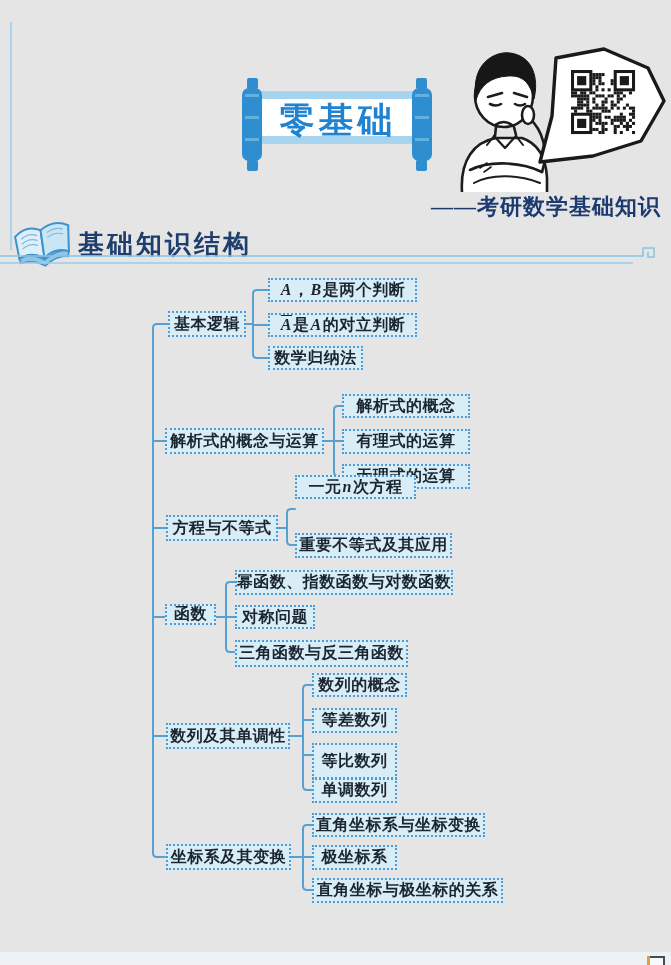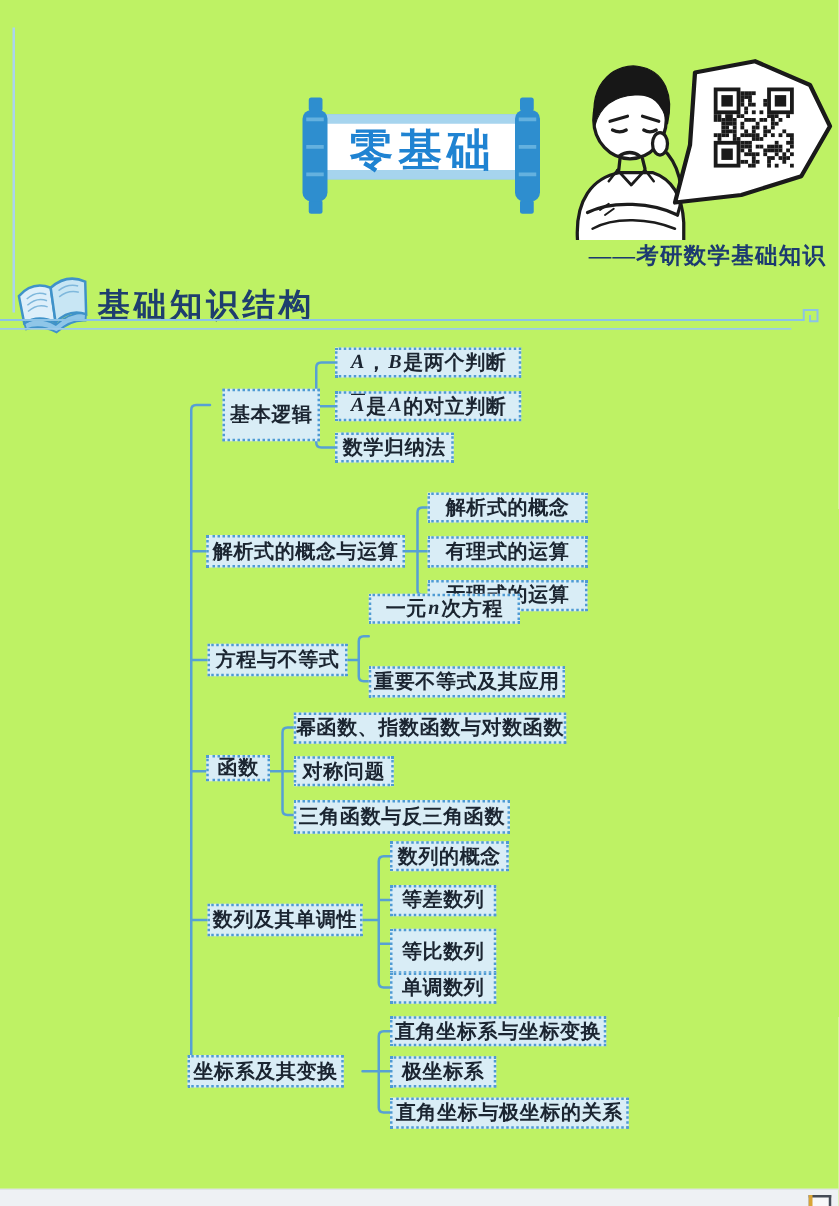--- a/index.html
+++ b/index.html
@@ -1,31 +1,31 @@
 <!DOCTYPE html>
 <html><head>
 <meta charset="utf-8">
 <style>
   * { margin:0; padding:0; box-sizing:border-box; }
   body { background:#ffffff; font-family:"Liberation Sans", sans-serif; }
-  .page { position:relative; width:671px; height:965px; background:#bef264; overflow:hidden; }
+  .page { position:relative; width:671px; height:965px; background:#e5e5e5; overflow:hidden; }
 
   .left-rule { position:absolute; left:10px; top:22px; width:2px; height:228px; background:#aad4ee; }
 
   
   .banner { position:absolute; left:240px; top:76px; width:194px; height:96px; }
   .banner-text { position:absolute; left:258px; top:96px; width:160px; height:48px;
     display:flex; align-items:center; justify-content:center;
     font-size:35px; font-weight:bold; letter-spacing:4px; color:#1f83d2; }
 
   .person { position:absolute; left:450px; top:44px; }
   .bubble { position:absolute; left:538px; top:46px; }
 
   .tagline { position:absolute; right:10px; top:192px; font-family:"Liberation Serif", serif;
-    font-weight:bold; font-size:18px; color:#1c3a70; letter-spacing:1px; }
+    font-weight:bold; font-size:22px; color:#1c3a70; letter-spacing:1px; }
 
   .book { position:absolute; left:10px; top:216px; }
   .section-title { position:absolute; left:78px; top:227px; font-family:Liberation Sans, sans-serif;
     font-weight:bold; font-size:26px; color:#1e3e6e; letter-spacing:3px; }
   .rules { position:absolute; left:0; top:246px; }
 
   
   .connectors { position:absolute; left:0; top:0; z-index:1; }
   .node { position:absolute; z-index:2; background:#d9edf6; border:2px dotted #4f9bd3;
     display:flex; align-items:center; justify-content:center;
@@ -265,26 +265,26 @@
       <path d="M 153 441 H 166 M 153 528 H 166 M 153 617 H 165 M 153 736 H 166"></path>
       <path d="M 246 324 H 253 M 268 290 H 257 Q 253 290 253 294 V 354 Q 253 358 257 358 H 268 M 253 325 H 268"></path>
       <path d="M 324 441 H 334 M 342 406 H 338 Q 334 406 334 410 V 472 Q 334 476 338 476 H 342 M 334 441 H 342"></path>
       <path d="M 278 528 H 287 M 295 509 H 291 Q 287 509 287 513 V 541 Q 287 545 291 545 H 295"></path>
       <path d="M 216 617 H 226 M 235 582 H 230 Q 226 582 226 586 V 648 Q 226 652 230 652 H 235 M 226 617 H 235"></path>
       <path d="M 290 736 H 303 M 312 685 H 307 Q 303 685 303 689 V 786 Q 303 790 307 790 H 312 M 303 720 H 312 M 303 755 H 312"></path>
       <path d="M 290 857 H 303 M 312 825 H 307 Q 303 825 303 829 V 886 Q 303 890 307 890 H 312 M 303 857 H 312"></path>
     </g>
   </svg>
 
-  <div class="node" style="left:178px;top:311px;width:78px;height:42px">基本逻辑</div>
+  <div class="node" style="left:168px;top:311px;width:78px;height:26px">基本逻辑</div>
   <div class="node" style="left:166px;top:515px;width:112px;height:26px">方程与不等式</div>
   <div class="node" style="left:165px;top:428px;width:159px;height:26px">解析式的概念与运算</div>
   <div class="node" style="left:165px;top:604px;width:51px;height:21px">函数</div>
   <div class="node" style="left:166px;top:723px;width:124px;height:26px">数列及其单调性</div>
-  <div class="node" style="left:150px;top:844px;width:125px;height:26px">坐标系及其变换</div>
+  <div class="node" style="left:166px;top:844px;width:125px;height:26px">坐标系及其变换</div>
 
   <div class="node" style="left:268px;top:278px;width:149px;height:24px">
       <span class="seg-italic">A</span>
       <span>，</span>
       <span class="seg-italic">B</span>
       <span>是两个判断</span>
     </div>
   <div class="node" style="left:268px;top:313px;width:149px;height:24px">
       <span class="seg-italic seg-overline">A</span>
       <span>是</span>

